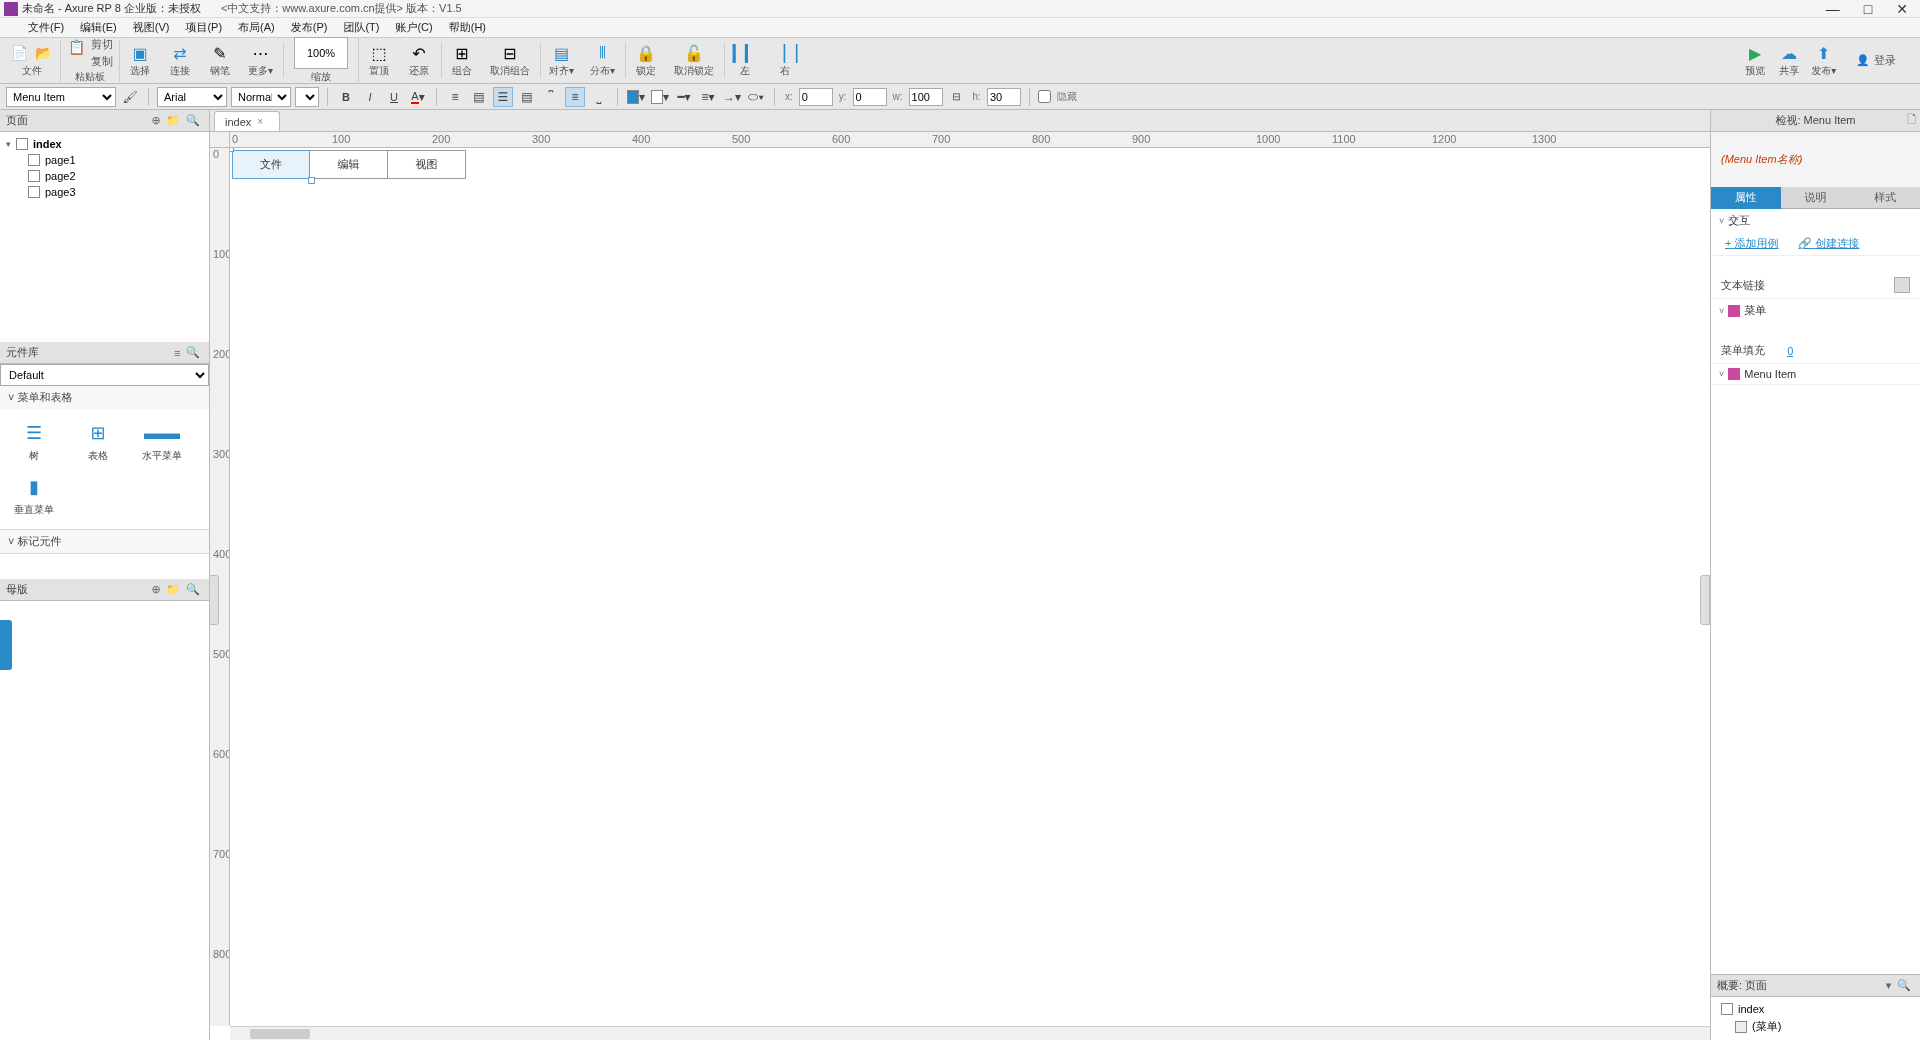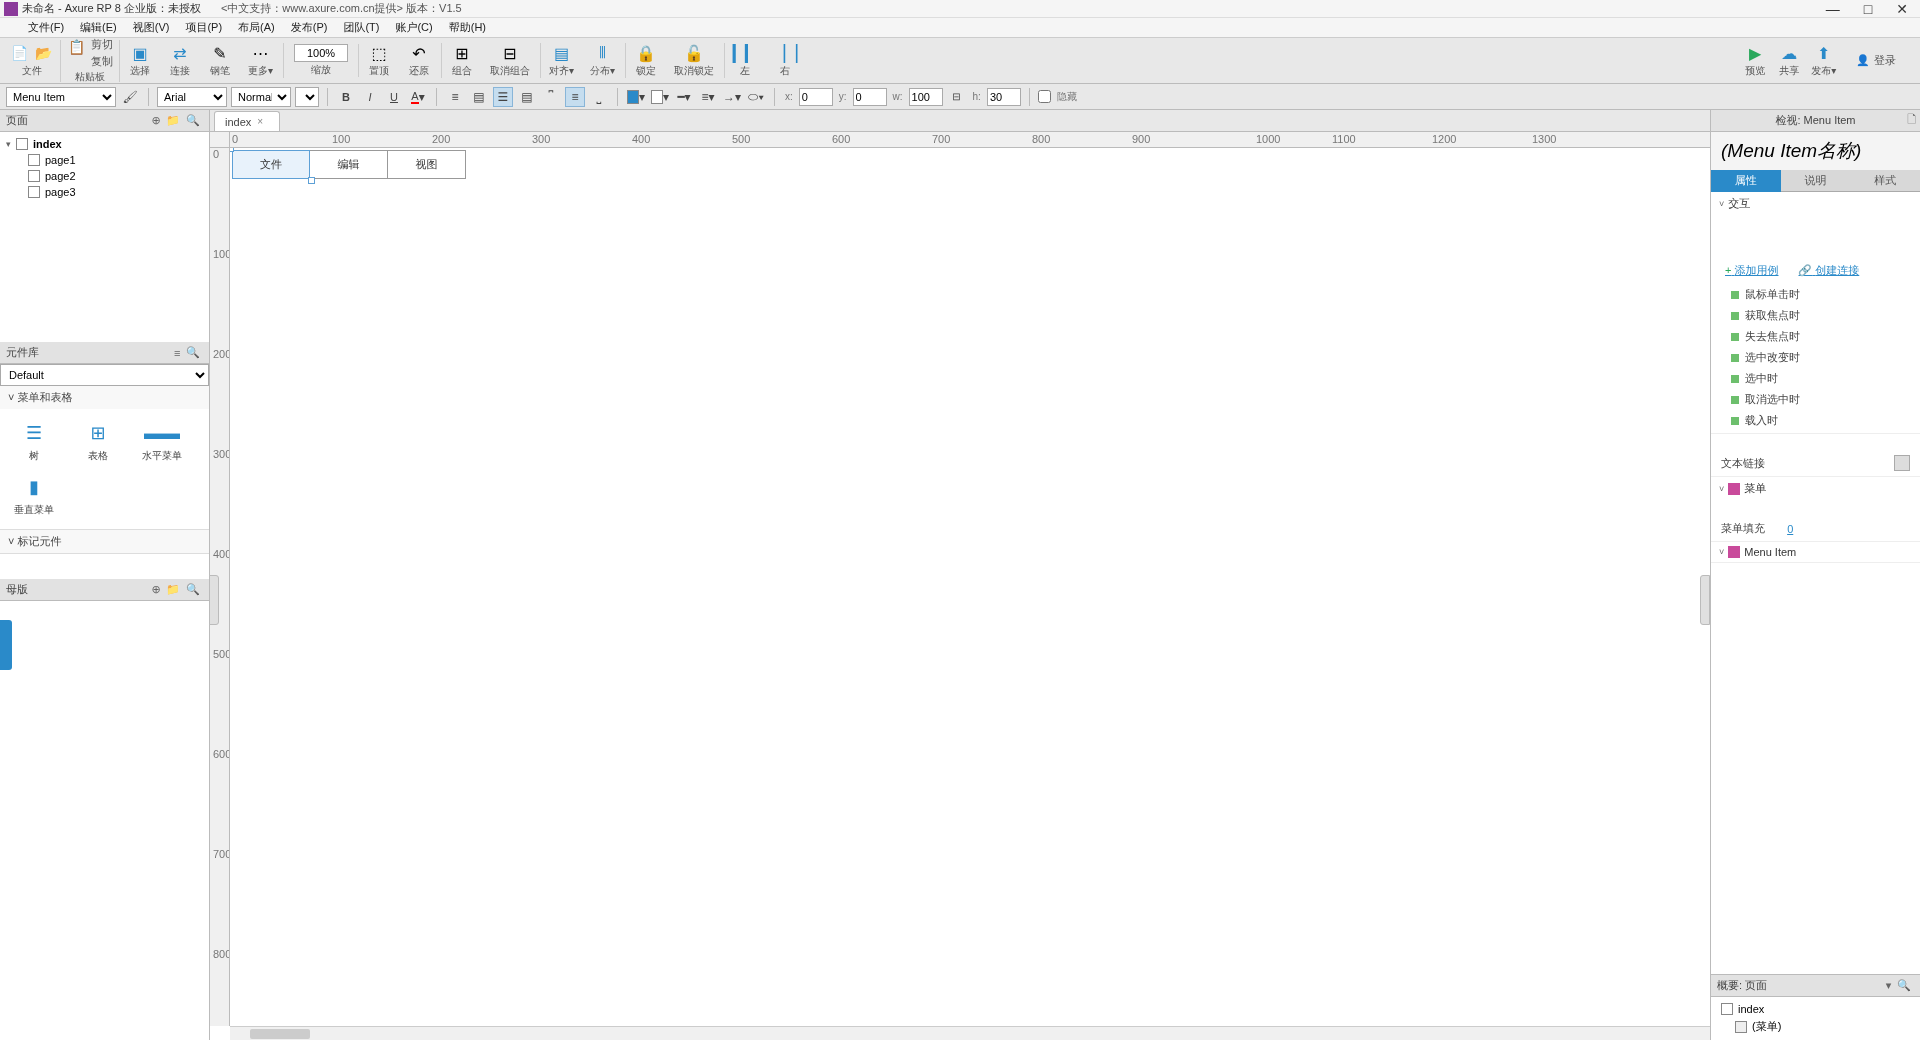--- a/index.html
+++ b/index.html
@@ -13,21 +13,21 @@
 .menubar { height: 20px; background: #f5f5f5; display: flex; align-items: center; padding: 0 20px; border-bottom: 1px solid #ccc; }
 .menubar .menu-item { padding: 2px 8px; cursor: pointer; color: #222; }
 .toolbar { height: 46px; background: #e8e8e8; border-bottom: 1px solid #bbb; display: flex; align-items: center; padding: 0 4px; }
 .tool-group { display: flex; flex-direction: column; align-items: center; padding: 0 6px; border-right: 1px solid #ccc; height: 42px; justify-content: center; }
 .tool-icon-row { display: flex; gap: 4px; }
 .tool-icon { width: 20px; height: 20px; display: flex; align-items: center; justify-content: center; cursor: pointer; font-size: 14px; color: #555; }
 .tool-label { font-size: 10px; color: #555; margin-top: 1px; }
 .tool-single { display: flex; flex-direction: column; align-items: center; padding: 0 8px; cursor: pointer; }
 .tool-single .ti { width: 24px; height: 20px; display: flex; align-items: center; justify-content: center; font-size: 16px; }
 .zoom-box { display: flex; flex-direction: column; align-items: center; padding: 0 10px; border-right: 1px solid #ccc; }
-.zoom-input { width: 54px; height: 18px; text-align: center; border: 1px solid #aaa; font-size: 11px; }
+.zoom-input { width: 54px; height: 32px; text-align: center; border: 1px solid #aaa; font-size: 11px; }
 .spacer { flex: 1; }
 .right-tools { display: flex; align-items: center; gap: 10px; padding-right: 10px; }
 .rt-btn { display: flex; flex-direction: column; align-items: center; cursor: pointer; }
 .rt-btn .rt-icon { width: 24px; height: 20px; font-size: 16px; display: flex; align-items: center; justify-content: center; }
 .rt-btn.green .rt-icon { color: #2aa85c; }
 .rt-btn.blue .rt-icon { color: #2a8ac9; }
 .login-btn { padding: 2px 10px; color: #555; cursor: pointer; display: flex; align-items: center; gap: 4px; }
 
 .formatbar { height: 26px; background: #e8e8e8; border-bottom: 1px solid #bbb; display: flex; align-items: center; padding: 0 6px; gap: 4px; }
 .fb-select { height: 20px; border: 1px solid #aaa; background: #fff; font-size: 11px; padding: 0 2px; }
@@ -82,29 +82,29 @@
 
 .handle-dots { position: absolute; inset: -3px; pointer-events: none; }
 .handle-dots::before, .handle-dots::after { content: ''; position: absolute; width: 5px; height: 5px; background: #fff; border: 1px solid #5da0d6; }
 .handle-dots::before { top: -3px; left: -3px; } .handle-dots::after { bottom: -3px; right: -3px; }
 
 .collapse-handle { position: absolute; right: 0; top: 50%; width: 10px; height: 50px; background: #e0e0e0; border: 1px solid #bbb; border-radius: 3px 0 0 3px; cursor: pointer; z-index: 6; }
 
 .right-panels { width: 210px; background: #f4f4f4; border-left: 1px solid #bbb; display: flex; flex-direction: column; }
 .inspector-header { height: 22px; background: #e2e2e2; border-bottom: 1px solid #bbb; display: flex; align-items: center; justify-content: center; font-size: 11px; color: #444; position: relative; }
 .inspector-header .ph-icon { position: absolute; right: 4px; cursor: pointer; color: #666; }
-.widget-name { padding: 6px 10px; font-style: italic; color: #000000; font-size: 19px; }
+.widget-name { padding: 20px 10px; font-style: italic; color: #c2410c; font-size: 11px; }
 .prop-tabs { display: flex; height: 22px; }
 .prop-tab { flex: 1; display: flex; align-items: center; justify-content: center; font-size: 11px; cursor: pointer; background: #d8d8d8; border-bottom: 1px solid #aaa; color: #555; }
 .prop-tab.active { background: #2a8ac9; color: #fff; border-bottom-color: #2a8ac9; }
 .prop-body { flex: 1; background: #fff; overflow: auto; }
 .prop-section { border-bottom: 1px solid #eee; }
 .prop-sec-head { padding: 4px 8px; font-size: 11px; color: #333; cursor: pointer; display: flex; align-items: center; gap: 4px; }
 .prop-sec-head .caret { font-size: 9px; color: #666; }
-.prop-actions { display: flex; padding: 4px 14px; gap: 20px; margin-top: 44px; }
+.prop-actions { display: flex; padding: 4px 14px; gap: 20px; }
 .prop-actions a { color: #2a8ac9; text-decoration: underline; font-size: 11px; cursor: pointer; }
 .event-list { padding: 2px 0; }
 .event-item { padding: 3px 20px; font-size: 11px; color: #444; cursor: pointer; display: flex; align-items: center; gap: 6px; }
 .event-item .ev-icon { width: 8px; height: 8px; background: #6dbf6d; }
 .prop-row { padding: 5px 10px; display: flex; align-items: center; gap: 8px; font-size: 11px; color: #444; margin-top: 16px; }
 .magenta-box { width: 12px; height: 12px; background: #c94a9b; display: inline-block; }
 .outline-panel { border-top: 1px solid #bbb; }
 .outline-body { background: #fff; padding: 4px 0; }
 .outline-item { padding: 2px 10px; display: flex; align-items: center; gap: 5px; cursor: pointer; font-size: 11px; }
 .outline-item .pg-icon { width: 12px; height: 12px; border: 1px solid #888; background: #fff; }
@@ -429,29 +429,20 @@
     <div class="prop-body">
       <div class="prop-section">
         <div class="prop-sec-head">
             <span class="caret">˅</span>
             <span>交互</span>
           </div>
         <div class="prop-actions">
           <a><span style="color:#2aa85c">+</span> <span>添加用例</span></a>
           <a><span style="color:#2a8ac9">🔗</span> <span>创建连接</span></a>
         </div>
-        <div class="event-list" id="event-list">
-            <div class="event-item"><span class="ev-icon"></span>鼠标单击时</div>
-            <div class="event-item"><span class="ev-icon"></span>获取焦点时</div>
-            <div class="event-item"><span class="ev-icon"></span>失去焦点时</div>
-            <div class="event-item"><span class="ev-icon"></span>选中改变时</div>
-            <div class="event-item"><span class="ev-icon"></span>选中时</div>
-            <div class="event-item"><span class="ev-icon"></span>取消选中时</div>
-            <div class="event-item"><span class="ev-icon"></span>载入时</div>
-          </div>
       </div>
       <div class="prop-section">
         <div class="prop-row">
           <span>文本链接</span>
           <span style="flex:1"></span>
           <span style="width:16px;height:16px;background:#ddd;border:1px solid #aaa"></span>
         </div>
       </div>
       <div class="prop-section">
         <div class="prop-sec-head">

